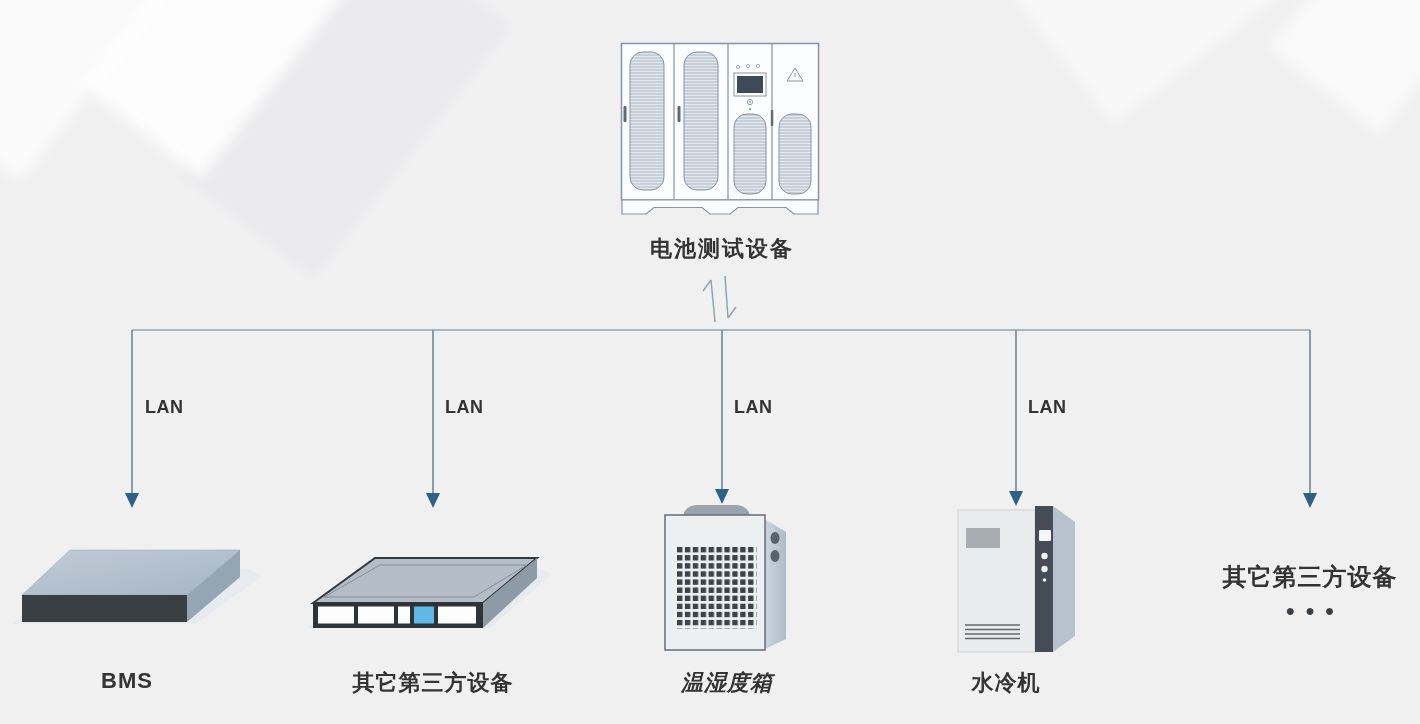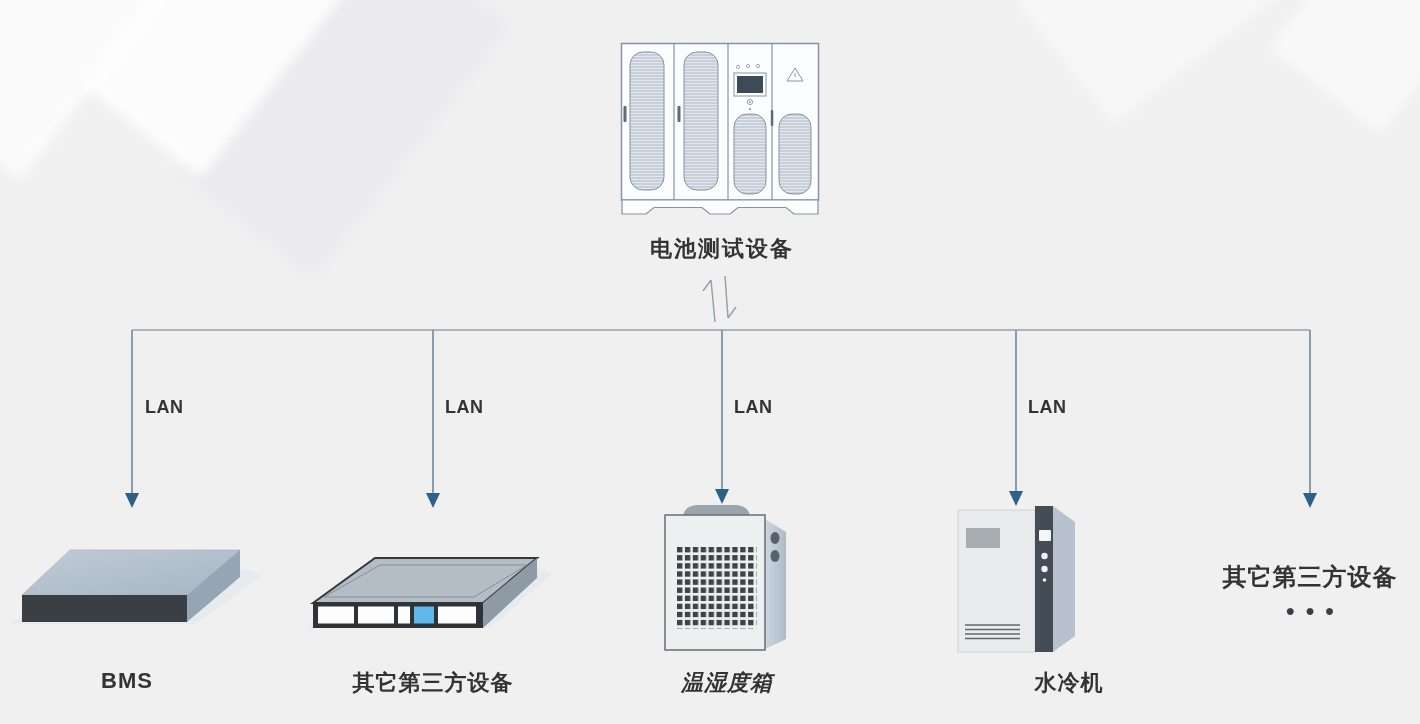--- a/index.html
+++ b/index.html
@@ -150,18 +150,18 @@
     <circle cx="99.5" cy="61" r="3.2" fill="#eff1f2"></circle>
     <circle cx="99.5" cy="74" r="3.2" fill="#eff1f2"></circle>
     <circle cx="99.5" cy="85" r="1.8" fill="#eff1f2"></circle>
     <g stroke="#62686d" stroke-width="1.3">
       <line x1="20" y1="130" x2="75" y2="130"></line>
       <line x1="20" y1="134.5" x2="75" y2="134.5"></line>
       <line x1="20" y1="139" x2="75" y2="139"></line>
       <line x1="20" y1="143.5" x2="75" y2="143.5"></line>
     </g>
   </svg>
-  <div class="abs lbl device-label" style="left:1069px;top:668px;">水冷机</div>
+  <div class="abs lbl device-label" style="left:1006px;top:668px;">水冷机</div>
 
   <div class="abs lbl third-label" style="left:1310px;top:561px;">其它第三方设备</div>
   <div class="abs ellipsis" style="left:1310px;top:602px;">●●●</div>
 
 </div>
 
 </body></html>

